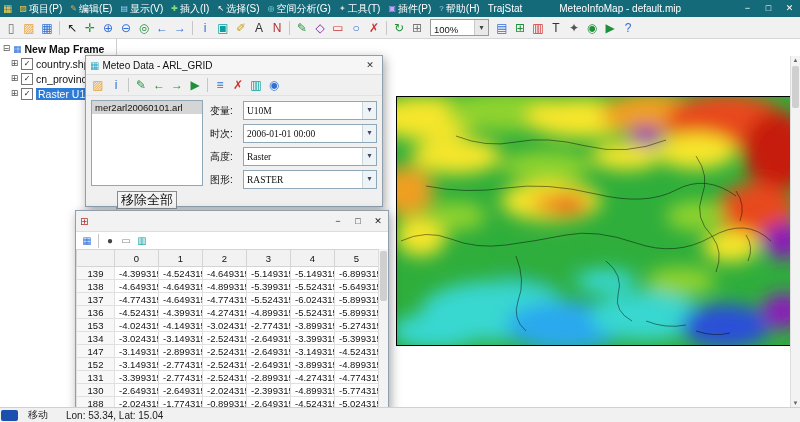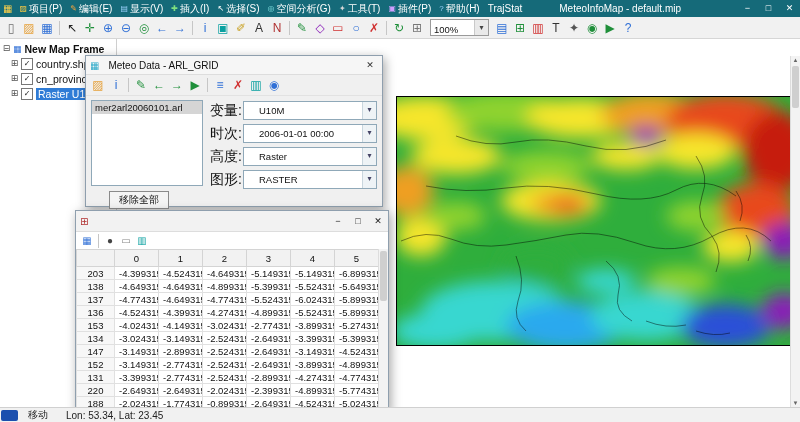--- a/index.html
+++ b/index.html
@@ -53,35 +53,35 @@
   .statusbar{position:absolute;left:0;right:0;bottom:0;height:14px;background:#f1f1f1;
              border-top:1px solid #d0d0d0;display:flex;align-items:center;font-size:10px;color:#222;}
   .tb-frag{width:17px;height:11px;background:#1b4fae;border-radius:2px;margin:0 10px 0 1px;}
   .status-mode{margin-right:18px;}
   
   .float{position:absolute;box-shadow:2px 3px 10px rgba(0,0,0,.35);border:1px solid #8f9fae;}
   .meteo{left:85px;top:55px;width:296px;height:150px;background:#f0f0f0;}
   .dlg-title{height:18px;display:flex;align-items:center;background:#f6f6f6;
              border-bottom:1px solid #ddd;font-size:10px;padding:0 4px;}
   .dlg-ic{font-size:10px;}
-  .dlg-title .t{margin-left:9px;white-space:nowrap;}
+  .dlg-title .t{margin-left:3px;white-space:nowrap;}
   .dlg-close{margin-left:auto;width:16px;text-align:center;font-size:9px;color:#333;}
   .dlg-toolbar{height:20px;display:flex;align-items:center;padding:0 3px;border-bottom:1px solid #e2e2e2;}
   .dlg-body{display:flex;padding:4px 5px;gap:7px;}
   .file-panel{display:flex;flex-direction:column;justify-content:center;}
   .file-list{width:110px;height:84px;background:#fff;border:1px solid #8fa8b8;font-size:9.5px;overflow:hidden;}
   .file-item{padding:1px 3px;white-space:nowrap;}
   .file-item.selected{background:#d5d5d5;}
-  .remove-btn{margin-top:5px;margin-left:18px;width:58px;height:16px;font-size:10px;background:#f4f4f4;
+  .remove-btn{margin-top:5px;margin-left:26px;width:58px;height:16px;font-size:13px;background:#f4f4f4;
               border:1px solid #8a8a8a;text-align:center;line-height:15px;}
   .fields{flex:1;display:flex;flex-direction:column;gap:4px;padding-top:1px;}
   .field-row{display:flex;align-items:center;}
-  .field-label{width:33px;font-size:14px;}
+  .field-label{width:33px;font-size:10px;}
   .combo{flex:1;height:17px;background:#fff;border:1px solid #8fa8b8;display:flex;align-items:center;font-size:9.5px;}
-  .combo-value{padding-left:15px;white-space:nowrap;overflow:hidden;flex:1;}
+  .combo-value{padding-left:3px;white-space:nowrap;overflow:hidden;flex:1;font-family:Liberation Serif, serif;}
   .combo-arrow{width:13px;height:100%;border-left:1px solid #c9d6de;background:#eef3f6;font-size:8px;
                text-align:center;line-height:16px;color:#446;}
   
   .twin{left:75px;top:210px;width:312px;height:200px;background:#fff;}
   .twin-title{height:20px;background:#f2f2f2;display:flex;align-items:center;padding-left:4px;
               font-size:10px;border-bottom:1px solid #ddd;}
   .twin-controls{margin-left:auto;display:flex;}
   .twin-btn{width:20px;text-align:center;font-size:9px;line-height:20px;color:#222;}
   .twin-toolbar{height:17px;display:flex;align-items:center;padding:0 3px;border-bottom:1px solid #e4e4e4;}
   .twin-toolbar .tb-icon{width:16px;height:15px;line-height:15px;font-size:10px;}
@@ -374,21 +374,21 @@
               <th>0</th>
               <th>1</th>
               <th>2</th>
               <th>3</th>
               <th>4</th>
               <th>5</th>
             </tr>
           </thead>
         <tbody>
             <tr>
-              <td class="rowid">203</td>
+              <td class="rowid">139</td>
               <td>-4.399315</td>
               <td>-4.524315</td>
               <td>-4.649315</td>
               <td>-5.149315</td>
               <td>-5.149315</td>
               <td>-6.899315</td>
             </tr>
             <tr>
               <td class="rowid">138</td>
               <td>-4.649315</td>
@@ -455,21 +455,21 @@
             <tr>
               <td class="rowid">131</td>
               <td>-3.399315</td>
               <td>-2.774315</td>
               <td>-2.524315</td>
               <td>-2.899315</td>
               <td>-4.274315</td>
               <td>-4.774315</td>
             </tr>
             <tr>
-              <td class="rowid">220</td>
+              <td class="rowid">130</td>
               <td>-2.649315</td>
               <td>-2.649315</td>
               <td>-2.024315</td>
               <td>-2.399315</td>
               <td>-4.899315</td>
               <td>-5.774315</td>
             </tr>
             <tr>
               <td class="rowid">188</td>
               <td>-2.024315</td>
@@ -483,16 +483,16 @@
       </table>
     </div>
     <div class="twin-scroll">
       <div class="thumb2"></div>
     </div>
   </div>
 
   <div class="statusbar">
     <div class="tb-frag"></div>
     <span class="status-mode">移动</span>
-    <span>Lon: 53.34, Lat: 23.45</span>
+    <span>Lon: 53.34, Lat: 15.04</span>
   </div>
 
 </div>
 
 </body></html>

